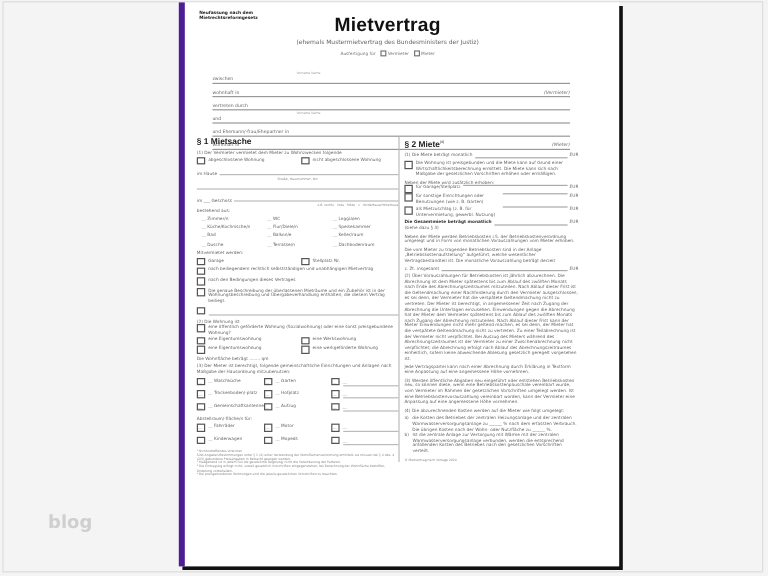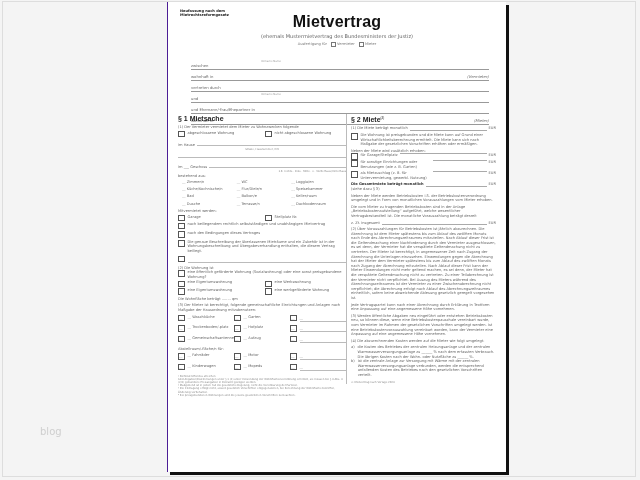--- a/index.html
+++ b/index.html
@@ -1,19 +1,19 @@
 <!DOCTYPE html>
 <html><head>
 <meta charset="utf-8">
 <style>
   html,body{margin:0;padding:0;}
   body{width:640px;height:480px;background:#f4f4f4;position:relative;overflow:hidden;font-family:"DejaVu Sans","Liberation Sans",sans-serif;color:#444;}
   .frame{position:absolute;left:2px;top:1px;width:634px;height:476px;border:1px solid #ddd;box-sizing:border-box;}
-  .page{position:absolute;left:167px;top:2px;width:338px;height:470px;background:#fff;border-left:1px solid #4c1d95;box-shadow:3px 3px 0 #111;}
-  .watermark{position:absolute;left:40px;top:426px;font-size:10px;color:#cfcfcf;}
+  .page{position:absolute;left:149px;top:2px;width:338px;height:470px;background:#fff;border-left:5px solid #4c1d95;box-shadow:3px 3px 0 #111;padding-left:24px;}
+  .watermark{position:absolute;left:40px;top:426px;font-size:15px;color:#cfcfcf;font-weight:bold;}
   .badge{position:absolute;left:12px;top:7px;font-size:3.6px;line-height:4.2px;font-weight:bold;color:#222;}
   .title{position:absolute;left:0;width:338px;top:11px;text-align:center;font-size:16px;font-weight:bold;color:#111;letter-spacing:0.2px;font-family:"Liberation Sans",sans-serif;}
   .subtitle{position:absolute;left:0;width:338px;top:31px;text-align:center;font-size:5px;color:#666;}
   .copyfor{position:absolute;left:0;width:338px;top:40px;text-align:center;font-size:3.6px;color:#777;}
   .copyfor .cb{display:inline-block;width:3px;height:3px;border:0.5px solid #777;margin:0 1px 0 3px;vertical-align:middle;}
   .parties{position:absolute;left:23px;top:57px;width:298px;}
   .prow{position:relative;height:10px;border-bottom:0.6px solid #999;margin-bottom:0;}
   .prow .lab{position:absolute;left:0;bottom:1px;font-size:3.8px;color:#666;}
   .prow .right{position:absolute;right:0;bottom:1px;font-size:3.8px;color:#666;font-style:italic;}
   .prow .hint{position:absolute;left:70px;top:1px;font-size:2.6px;color:#999;}

